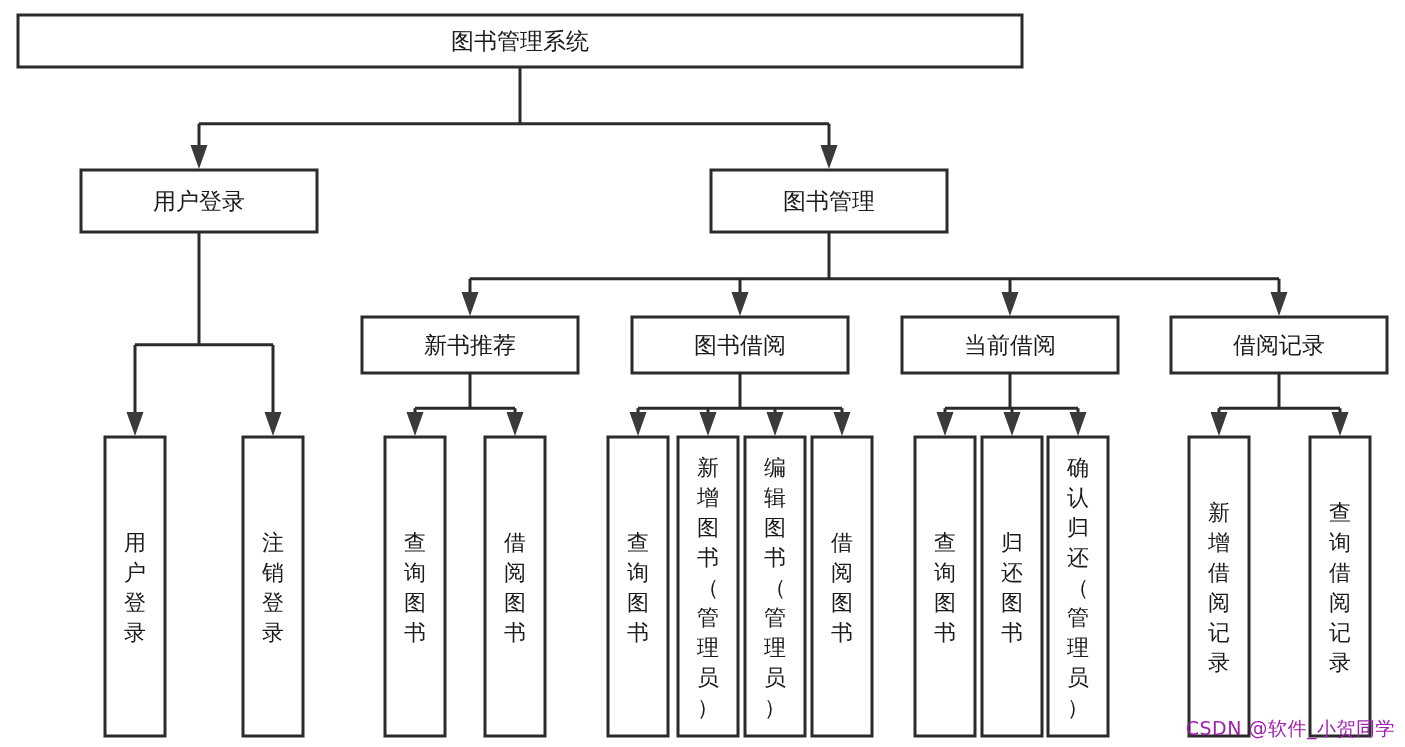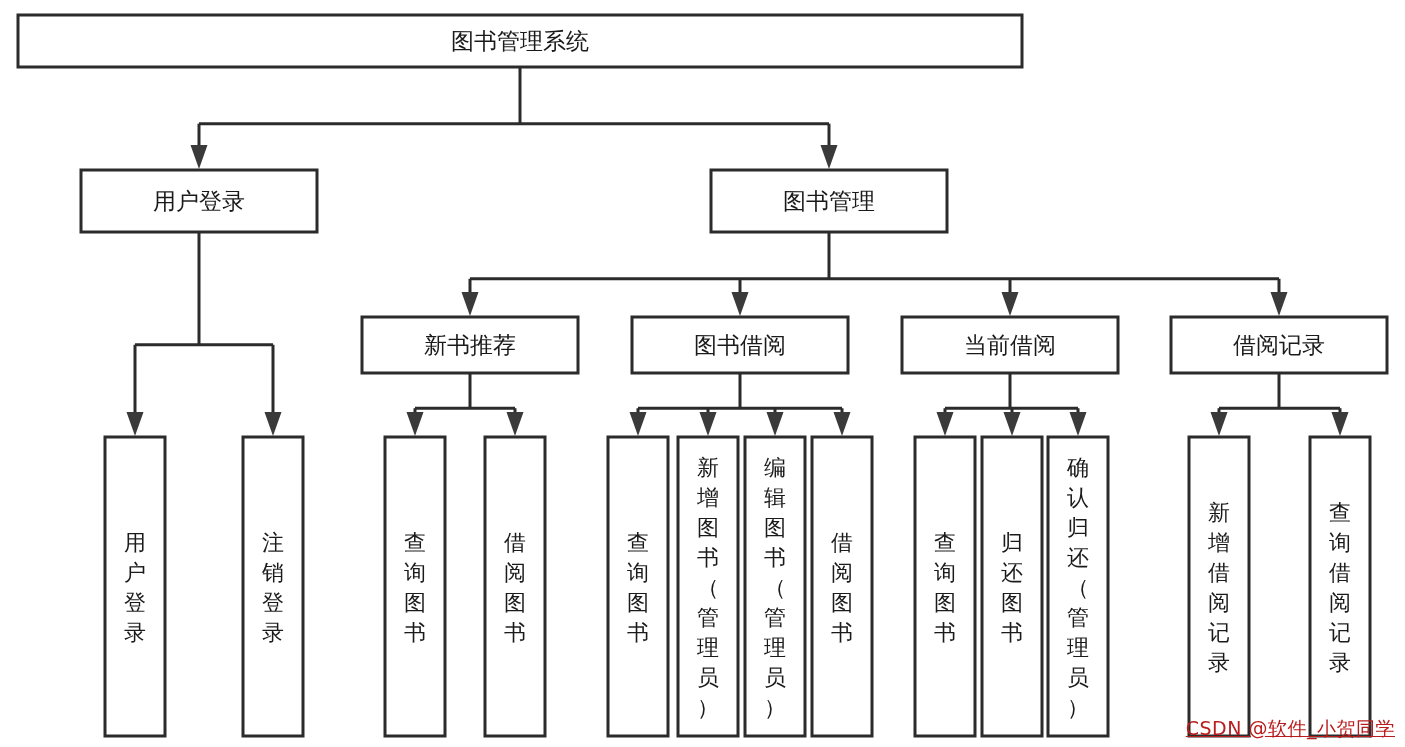--- a/index.html
+++ b/index.html
@@ -53,24 +53,23 @@
     font-size: 22px;
     fill: #1a1a1a;
     text-anchor: middle;
   }
   .watermark-text {
     position: absolute;
     right: 10px;
     bottom: 5px;
     font-family: "DejaVu Sans", "Liberation Sans", sans-serif;
     font-size: 19px;
-    color: #b91c1c;
+    color: #a21caf;
     white-space: nowrap;
     letter-spacing: 0.5px;
-    text-decoration: underline;
   }
 </style>
 </head>
 <body>
 
 <div id="diagram-root">
   <svg class="diagram-canvas" viewBox="0 0 1405 747">
     <g id="connectors-layer">
         <line x1="520" y1="67" x2="520" y2="123.65" class="connector"></line>
         <line x1="199" y1="123.65" x2="829" y2="123.65" class="connector"></line>

